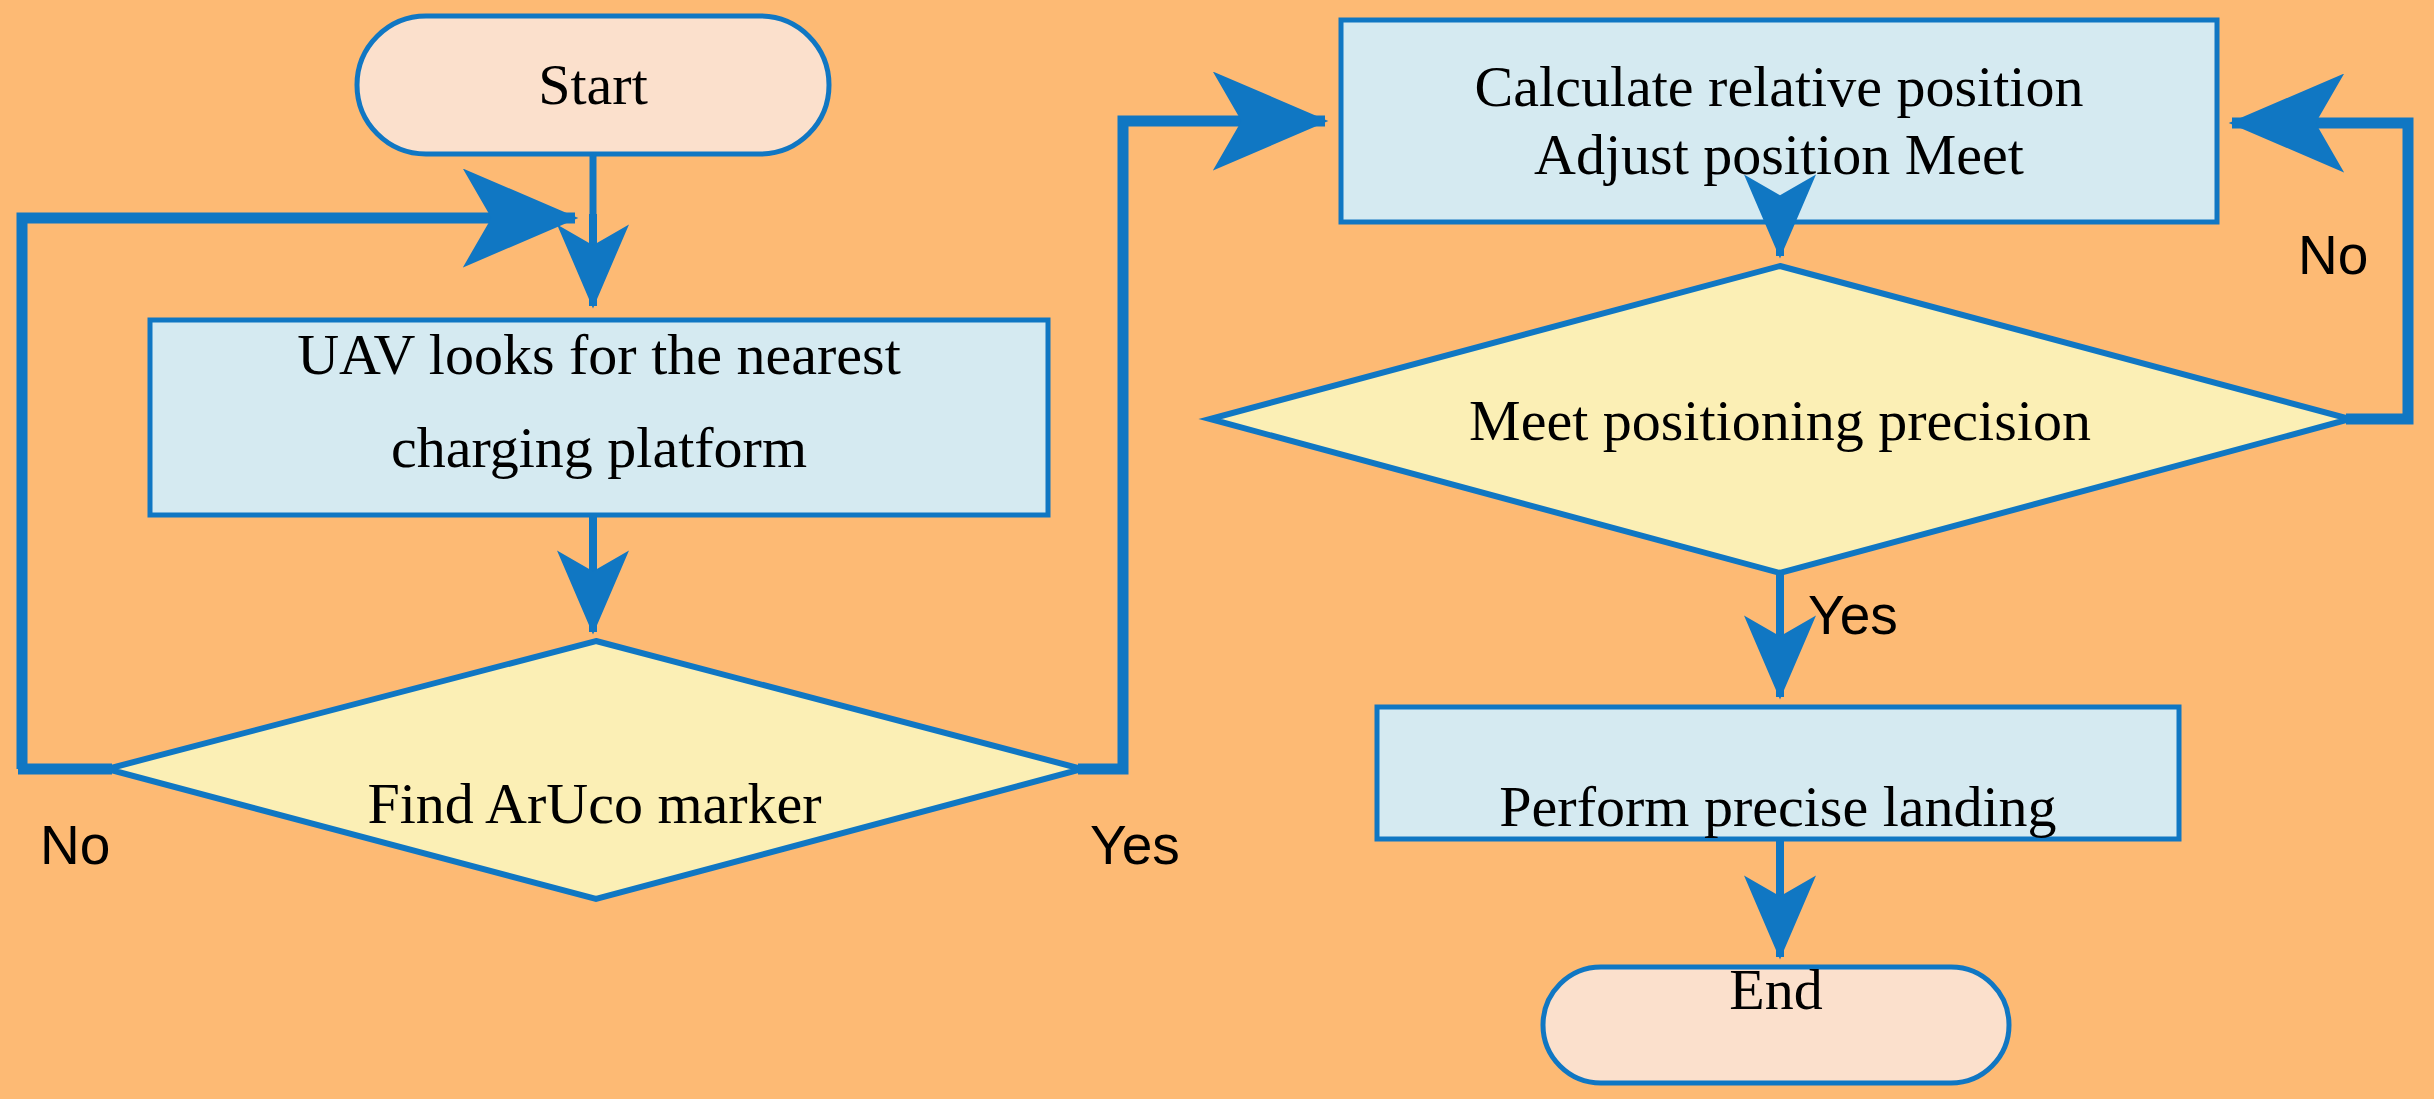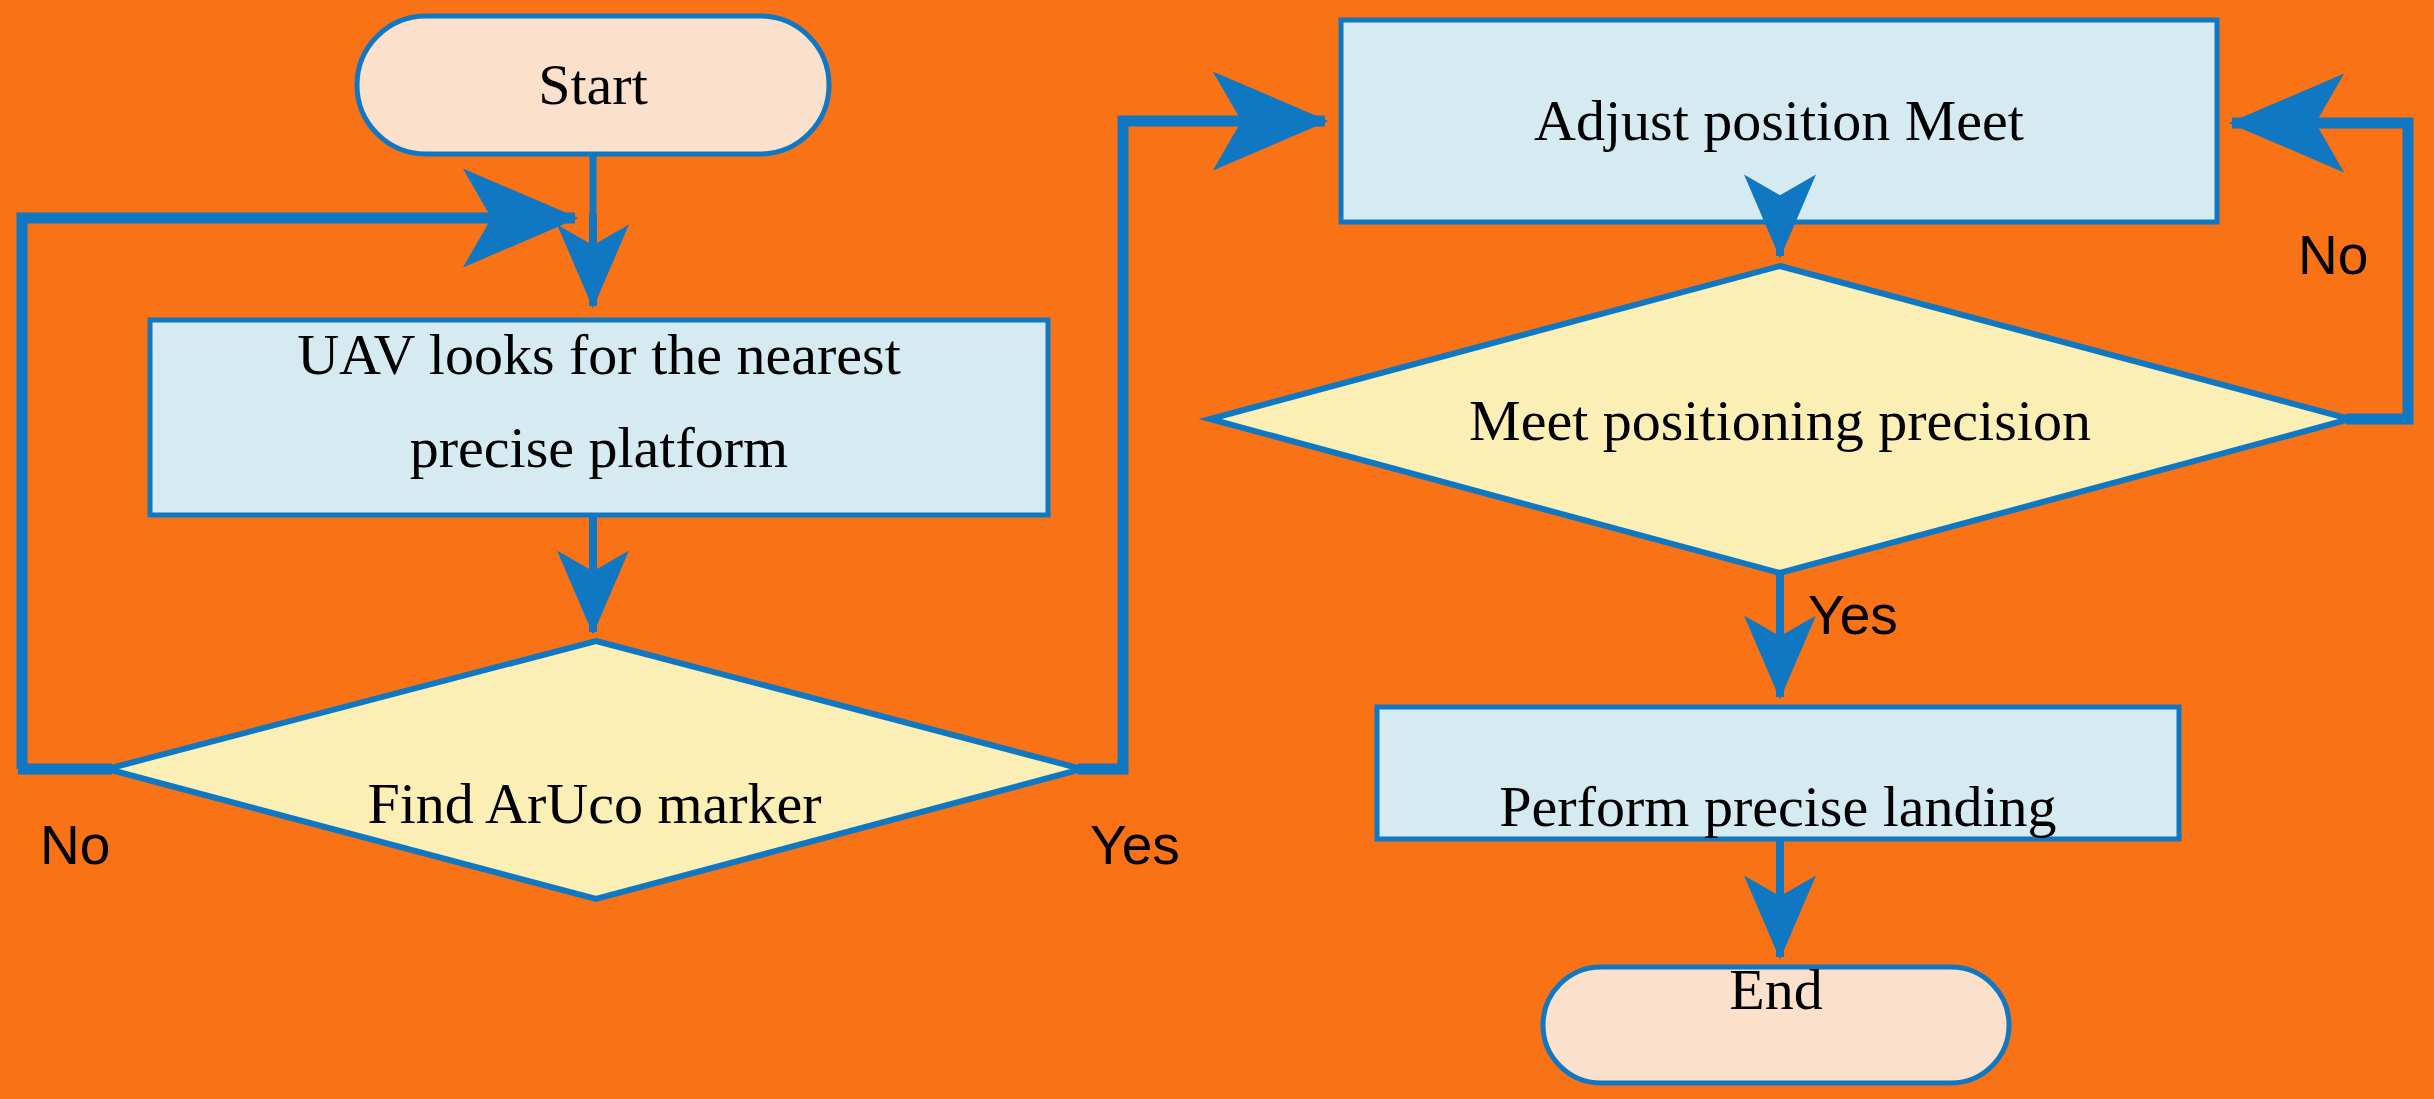--- a/index.html
+++ b/index.html
@@ -8,21 +8,21 @@
     padding: 0;
     background: #ffffff;
   }
   body {
     font-family: "Liberation Serif", "DejaVu Serif", serif;
   }
   #canvas {
     position: relative;
     width: 2434px;
     height: 1099px;
-    background: #f97316;
+    background: #fdba74;
     overflow: hidden;
   }
   #flow-svg {
     position: absolute;
     left: 0;
     top: 0;
     width: 2434px;
     height: 1099px;
   }
   .node-label {
@@ -97,28 +97,29 @@
 
     <line x1="1780" y1="839" x2="1780" y2="957" stroke="#1077C3" stroke-width="8" marker-end="url(#arrowhead)"></line>
   </svg>
 
   <div class="node-label" style="left:357px; top:16px; width:472px; height:138px;">
     <span class="label-line">Start</span>
   </div>
 
   <div class="node-label" style="left:150px; top:304px; width:898px; height:195px;gap:24px;">
     <span class="label-line">UAV looks for the nearest</span>
-    <span class="label-line">precise platform</span>
+    <span class="label-line">charging platform</span>
   </div>
 
   <div class="node-label" style="left:107px; top:700px; width:975px; height:138px;justify-content:flex-end;">
     <span class="label-line">Find ArUco marker</span>
   </div>
 
   <div class="node-label" style="left:1341px; top:20px; width:876px; height:202px;">
+    <span class="label-line">Calculate relative position</span>
     <span class="label-line">Adjust position Meet</span>
   </div>
 
   <div class="node-label" style="left:1210px; top:352px; width:1140px; height:138px;">
     <span class="label-line">Meet positioning precision</span>
   </div>
 
   <div class="node-label" style="left:1377px; top:741px; width:802px; height:132px;">
     <span class="label-line">Perform precise landing</span>
   </div>

